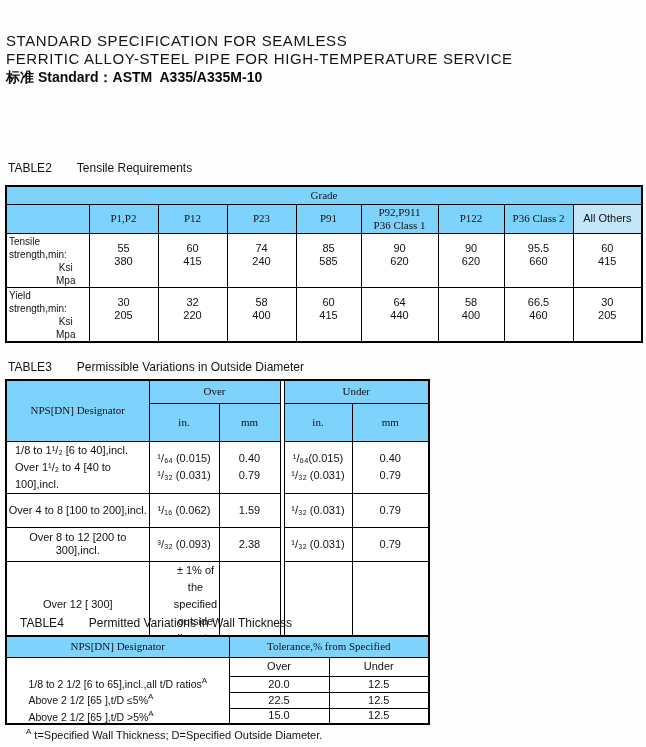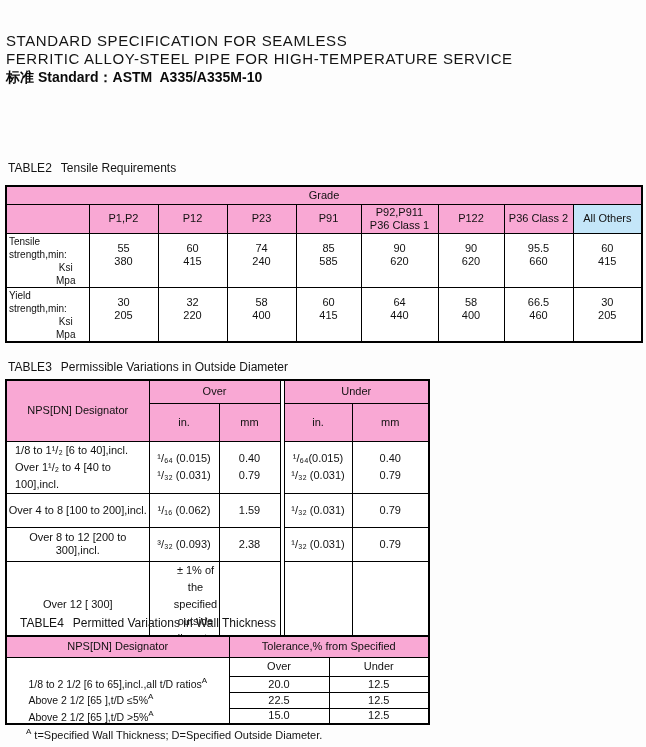--- a/index.html
+++ b/index.html
@@ -11,31 +11,31 @@
   .abs { position:absolute; }
 
   
   .title-cn { left:6px; top:5px; font-size:20px; font-weight:bold; letter-spacing:8px; white-space:pre; color:#0a0a0a; }
   .title-en { left:6px; top:32px; font-size:15px; letter-spacing:0.6px; color:#141414; }
   .title-en2 { top:50px; }
   .std-line { left:6px; top:69px; font-size:14px; font-weight:bold; white-space:pre; color:#0a0a0a; }
 
   
   .cap { font-size:12px; color:#141414; }
-  .cap .cap-title { margin-left:9px; }
+  .cap .cap-title { margin-left:25px; }
   .cap-t2 { left:8px; top:161px; }
   .cap-t3 { left:8px; top:360px; }
   .cap-t4 { left:20px; top:616px; }
 
   
   table { border-collapse:collapse; table-layout:fixed; }
   .tbl { position:absolute; border:2px solid #000; background:#fff; }
   .tbl td { border:1px solid #000; text-align:center; vertical-align:middle;
             font-size:11px; padding:0; overflow:hidden; line-height:13px; }
-  .blue { background:#f9a8d4; }
+  .blue { background:#7dd3fc;font-family:Liberation Serif, serif; }
   .blue-light { background:#c4e6f9; }
   .pre { white-space:pre-line; }
 
   
   .t2 { left:5px; top:185px; width:636px; }
   .t2 .rowhead { text-align:left; vertical-align:top; font-size:10px; padding-top:1px; }
   .t2 .rowhead .rh-title { text-align:left; padding-left:2px; }
   .t2 .rowhead .rh-unit { text-align:center;padding-left:36px; }
   .t2 .dcell { vertical-align:top; padding-top:8px; }
 

